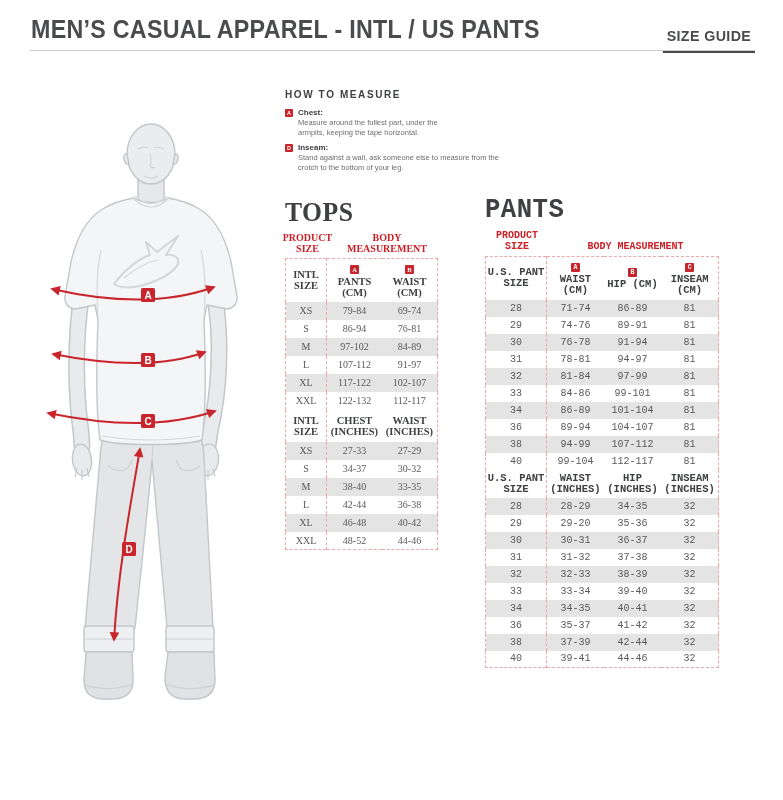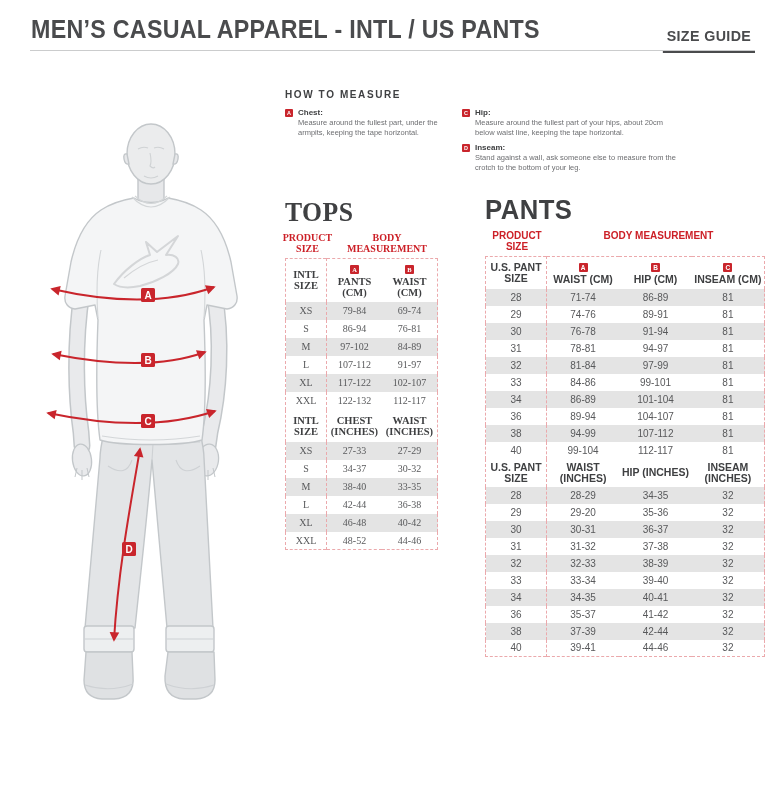--- a/index.html
+++ b/index.html
@@ -19,40 +19,40 @@
     font-size:15px; font-weight:bold; color:#4a4b4d;
     letter-spacing:.4px; padding:0 4px 6px 4px;
     border-bottom:3px solid #4a4b4d;
     transform:scaleX(.95); transform-origin:right top;
   }
   .header-rule { position:absolute; left:30px; right:28px; top:50px; border-top:1px solid #cbcccd; }
 
   
   .htm { position:absolute; left:285px; top:89px; width:470px; }
   .htm-title { font-size:10px; font-weight:bold; color:#3f4042; letter-spacing:1.6px; }
-  .htm-cols { display:flex; margin-top:8px; }
+  .htm-cols { display:flex; margin-top:8px;flex-direction:column; }
   .htm-col1 { width:177px; }
   .htm-col2 { width:215px; }
   .htm-item { position:relative; padding-left:13px; margin-bottom:5px; }
   .htm-badge {
     position:absolute; left:0; top:1px; width:8px; height:8px;
     background:#c9252c; color:#fff; font-size:5.5px; font-weight:bold;
     line-height:8px; text-align:center; border-radius:1px;
   }
   .htm-label { font-size:8px; font-weight:bold; color:#3f4042; line-height:1.3; }
   .htm-text { font-size:7.5px; color:#6d6e71; line-height:1.3; }
 
   
   .tops  { position:absolute; left:285px; top:199px; width:153px;font-family:Liberation Serif, serif; }
-  .pants { position:absolute; left:485px; top:197px; width:280px; }
+  .pants { position:absolute; left:485px; top:197px; width:234px;font-family:Liberation Mono, monospace; }
   .section-title {
     font-size:27px; font-weight:bold; color:#3f4042; letter-spacing:.5px;
     transform:scaleX(.95); transform-origin:left top; line-height:1;
   }
-  .tbl-labels { display:flex; margin:7px 0 3px 0; }
+  .tbl-labels { display:flex; margin:7px 0 3px 0; align-items:flex-end; }
   .lbl { color:#cc2027; font-weight:bold; font-size:10px; line-height:1.08; text-align:center; }
   .tops  .lbl-size { width:57px; margin-left:-6px; }
   .pants .lbl-size { width:70px; margin-left:-3px; }
   .lbl-body { flex:1; }
 
   table.size-table { border-collapse:collapse; table-layout:fixed; width:100%;
     border:1px dashed #eba9ac; font-size:10px; color:#58595b; }
   table.size-table th, table.size-table td { text-align:center; vertical-align:middle; font-weight:normal; }
   table.size-table th:first-child, table.size-table td:first-child { border-right:1px dashed #eba9ac; }
   .tops  col.c-size { width:41px; }
@@ -165,25 +165,20 @@
     <div class="htm-title">HOW TO MEASURE</div>
     <div class="htm-cols">
       <div class="htm-col1">
         <div class="htm-item">
           <span class="htm-badge">A</span>
           <div class="htm-label">Chest:</div>
           <div class="htm-text">Measure around the fullest part, under the armpits, keeping the tape horizontal.</div>
         </div>
       </div>
       <div class="htm-col2">
-        <div class="htm-item">
-          <span class="htm-badge">C</span>
-          <div class="htm-label">Hip:</div>
-          <div class="htm-text">Measure around the fullest part of your hips, about 20cm below waist line, keeping the tape horizontal.</div>
-        </div>
         <div class="htm-item">
           <span class="htm-badge">D</span>
           <div class="htm-label">Inseam:</div>
           <div class="htm-text">Stand against a wall, ask someone else to measure from the crotch to the bottom of your leg.</div>
         </div>
       </div>
     </div>
   </section>
 
   <section class="tops">

